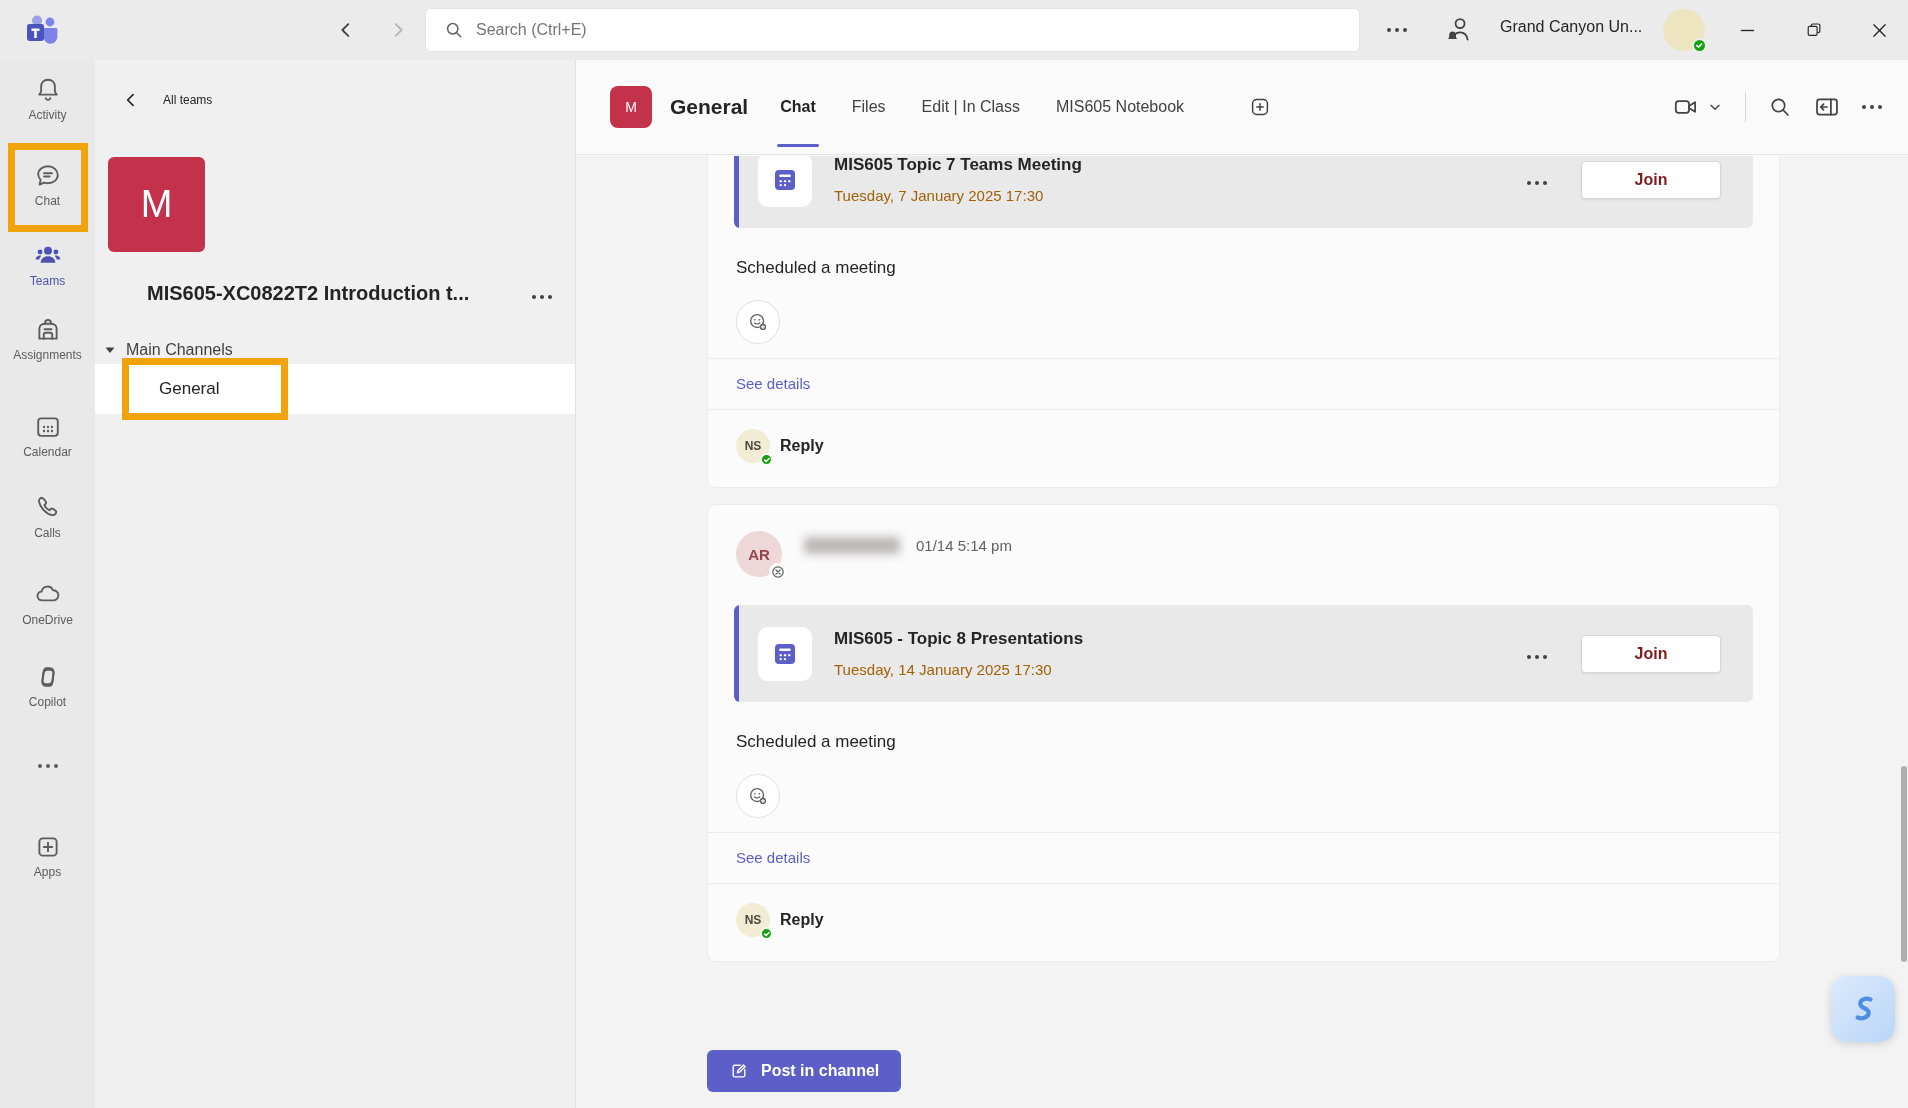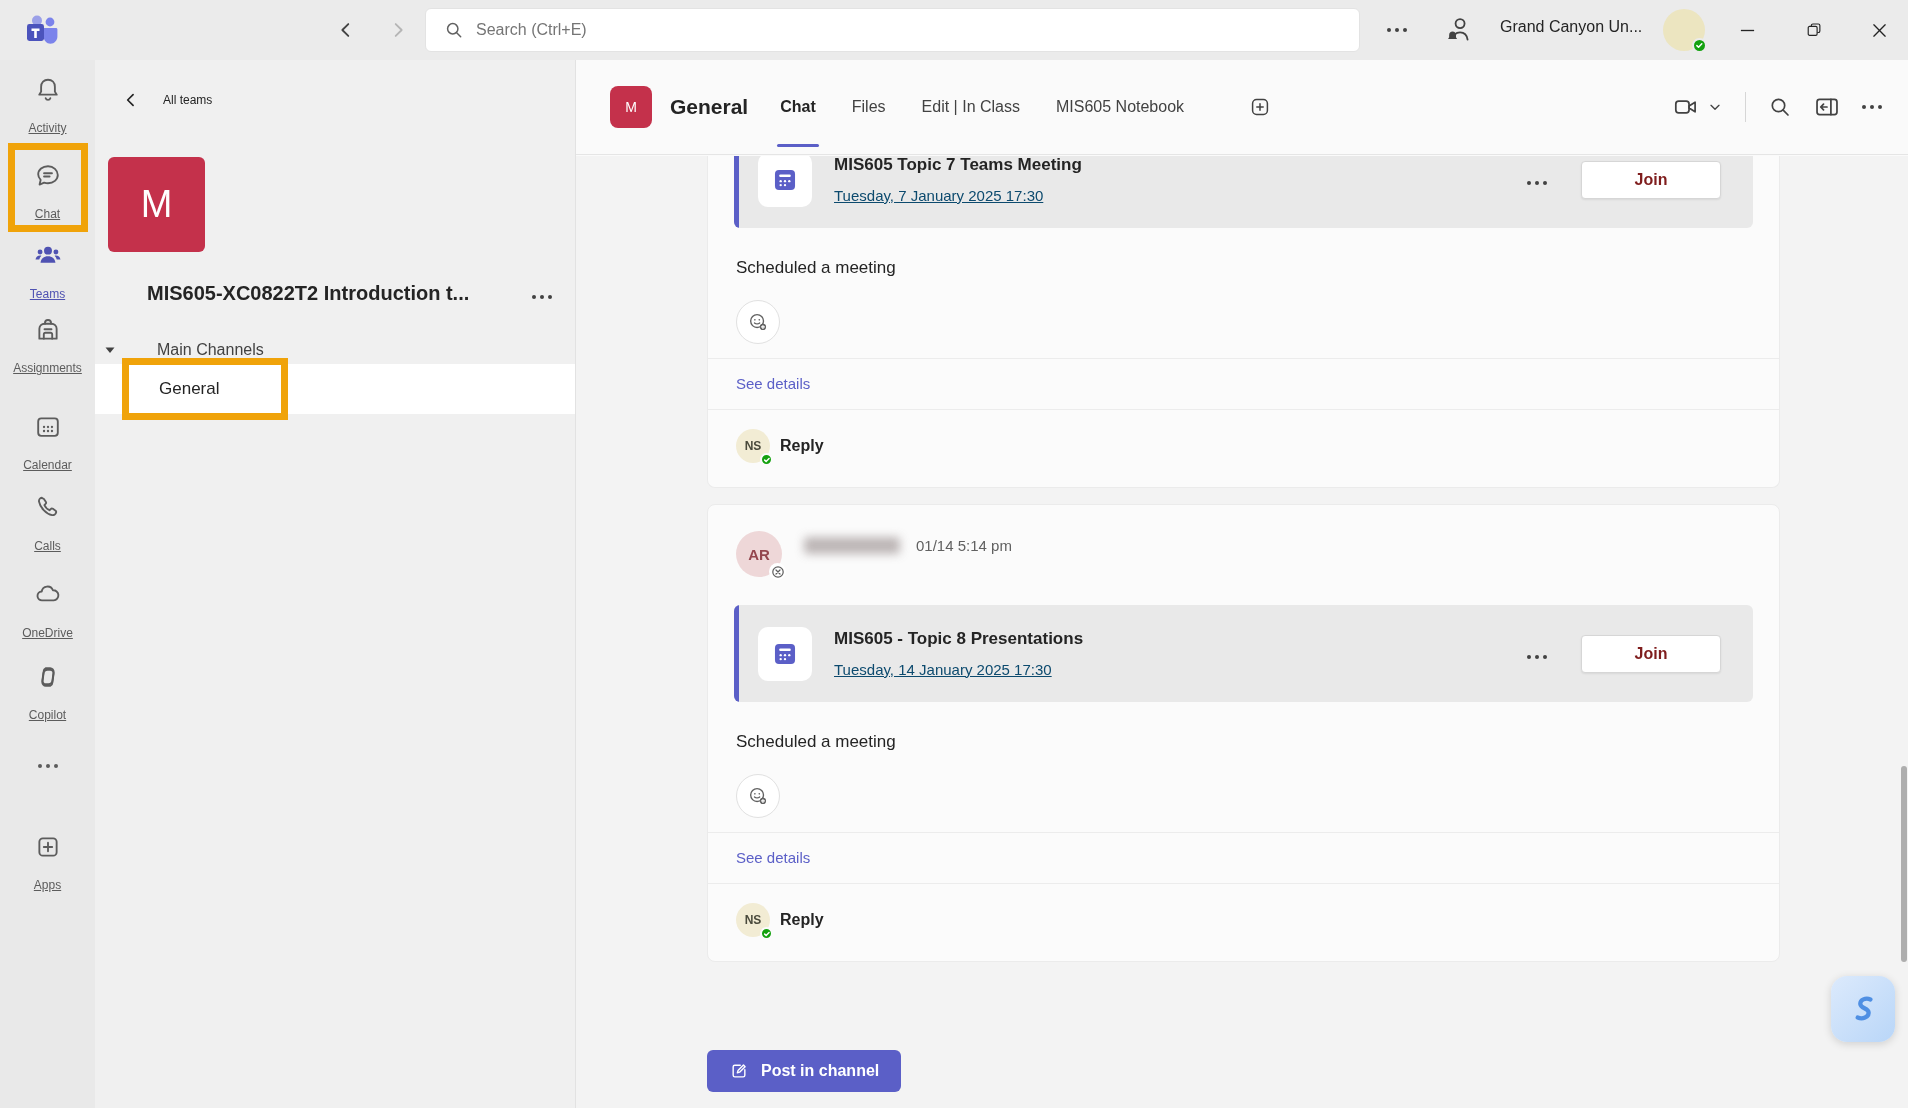--- a/index.html
+++ b/index.html
@@ -20,34 +20,34 @@
   .tb-avatar { position:absolute; left:1663px; top:9px; width:42px; height:42px; border-radius:50%; background:#ece5c0; }
   .badge { position:absolute; border-radius:50%; background:#13a10e; display:flex; align-items:center; justify-content:center; }
   .tb-avatar .badge { right:-2px; bottom:-2px; width:15px; height:15px; border:2px solid #ebebeb; }
   .win-btn { position:absolute; top:12px; width:36px; height:36px; display:flex; align-items:center; justify-content:center; color:#242424; }
   .win-min { left:1729px; } .win-max { left:1796px; } .win-close { left:1861px; }
 
   
   .rail { position:absolute; left:0; top:60px; width:95px; bottom:0; background:#e9e9e9; z-index:5; }
   .rail-item { position:absolute; left:0; width:95px; text-align:center; cursor:pointer; }
   .rail-item .ric { width:28px; height:28px; margin:0 auto; color:#5c5c5c; }
-  .rail-item .rlabel { font-size:12px; color:#5c5c5c; margin-top:17px;text-decoration:underline; }
+  .rail-item .rlabel { font-size:12px; color:#5c5c5c; margin-top:4px; }
   .rail-item.active .ric { color:#4f52b2; }
   .rail-item.active .rlabel { color:#4f52b2; }
 
   
   .sidebar { position:absolute; left:95px; top:60px; width:480px; bottom:0; background:#f0f0f0; z-index:4; }
   .sb-allteams { position:absolute; left:26px; top:30px; display:flex; align-items:center; gap:22px; cursor:pointer; }
   .sb-allteams .txt { font-size:12px; font-weight:500; color:#242424; }
   .sb-avatar { position:absolute; left:13px; top:97px; width:97px; height:95px; border-radius:6px; background:#c4314b; color:#fff; display:flex; align-items:center; justify-content:center; font-size:38px; font-weight:400; }
   .sb-teamrow { position:absolute; left:17px; top:222px; width:446px; display:flex; align-items:center; justify-content:space-between; }
   .sb-teamname { font-size:20px; font-weight:bold; color:#242424; white-space:nowrap; overflow:hidden;margin-left:35px; }
   .sb-teammore { color:#424242; padding:0 6px; cursor:pointer; }
   .sb-section { position:absolute; left:9px; top:281px; display:flex; align-items:center; gap:10px; cursor:pointer; }
-  .sb-section .sec-label { font-size:16px; color:#424242;margin-left:31px; }
+  .sb-section .sec-label { font-size:16px; color:#424242; }
   .sb-channel { position:absolute; left:0; top:304px; width:480px; height:50px; background:#ffffff; display:flex; align-items:center; padding-left:64px; font-size:17px; color:#242424; cursor:pointer; z-index:6; }
 
   
   .main { position:absolute; left:575px; top:60px; right:0; bottom:0; background:#fafafa; border-left:1px solid #e2e2e2; }
   .ch-header { position:absolute; left:0; top:0; right:0; height:95px; background:#fafafa; border-bottom:1px solid #e5e5e5; z-index:8; display:flex; align-items:center; }
   .ch-avatar { width:42px; height:42px; border-radius:8px; background:#c4314b; color:#fff; font-size:14px; display:flex; align-items:center; justify-content:center; margin-left:34px; }
   .ch-title { font-size:21px; font-weight:bold; margin-left:18px; }
   .ch-tabs { display:flex; align-items:center; margin-left:32px; gap:36px; height:95px; }
   .tab { font-size:16px; color:#424242; position:relative; height:95px; display:flex; align-items:center; cursor:pointer; }
   .tab.active { font-weight:bold; color:#242424; }
@@ -69,21 +69,21 @@
   .author-meta { display:flex; align-items:center; gap:16px; margin-top:6px; }
   .author-blur { width:96px; height:17px; border-radius:3px; background:#a89f9f; filter:blur(5px); opacity:.75; }
   .author-time { font-size:15px; color:#616161; }
 
   .meeting-card { margin:0 26px; margin-top:28px; background:#e9e9e9; border-radius:6px; position:relative; display:flex; align-items:center; overflow:hidden; height:97px; }
   .post.first .meeting-card { margin-top:0; border-top-left-radius:0; border-top-right-radius:0; }
   .meeting-card .accent { position:absolute; left:0; top:0; bottom:0; width:5px; background:#5b5fc7; }
   .cal-chip { width:54px; height:54px; background:#fff; border-radius:10px; margin-left:24px; display:flex; align-items:center; justify-content:center; flex:none; }
   .meet-info { margin-left:22px; flex:1; min-width:0; }
   .meet-title { font-size:17px; font-weight:bold; color:#242424; line-height:24px; }
-  .meet-date { font-size:15px; color:#0c4a6e; line-height:22px; margin-top:8px;text-decoration:underline; }
+  .meet-date { font-size:15px; color:#a16207; line-height:22px; margin-top:8px; }
   .card-more { color:#424242; margin-right:34px; cursor:pointer; }
   .join-btn { background:#fff; border:1px solid #d6d6d6; border-radius:4px; height:38px; width:140px; font-size:16px; font-weight:bold; color:#7f1d1d; margin-right:32px; cursor:pointer; box-shadow:0 1px 2px rgba(0,0,0,.08); font-family:"Liberation Sans",sans-serif; }
 
   .body-text { margin:30px 0 0 28px; font-size:17px; color:#242424; }
   .react-btn { margin:22px 0 14px 28px; width:44px; height:44px; border-radius:50%; border:1px solid #e1e1e1; background:#fff; display:flex; align-items:center; justify-content:center; color:#616161; cursor:pointer; }
   .h-divider { height:1px; background:#ececec; }
   .see-details { padding:16px 28px 17px; font-size:15px; color:#5b5fc7; cursor:pointer; }
   .reply-row { display:flex; align-items:center; gap:10px; padding:19px 28px 24px; }
   .reply-avatar { width:34px; height:34px; border-radius:50%; background:#f2ecd4; color:#4a4a3c; font-weight:bold; font-size:12px; display:flex; align-items:center; justify-content:center; position:relative; flex:none; }
   .reply-avatar .badge { right:-3px; bottom:-3px; width:13px; height:13px; border:2px solid #fbfbfb; }

